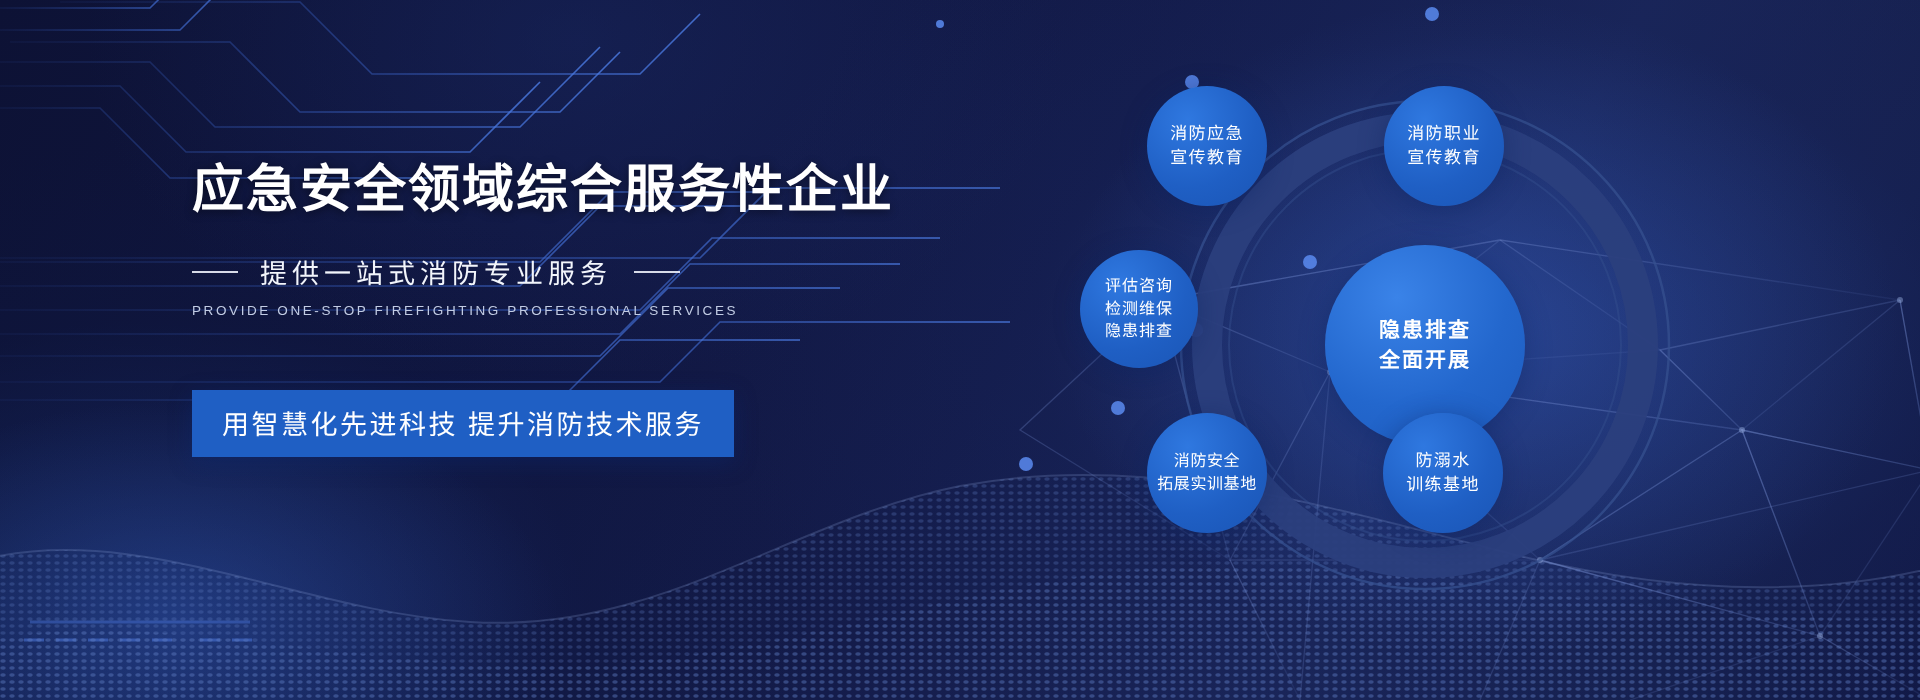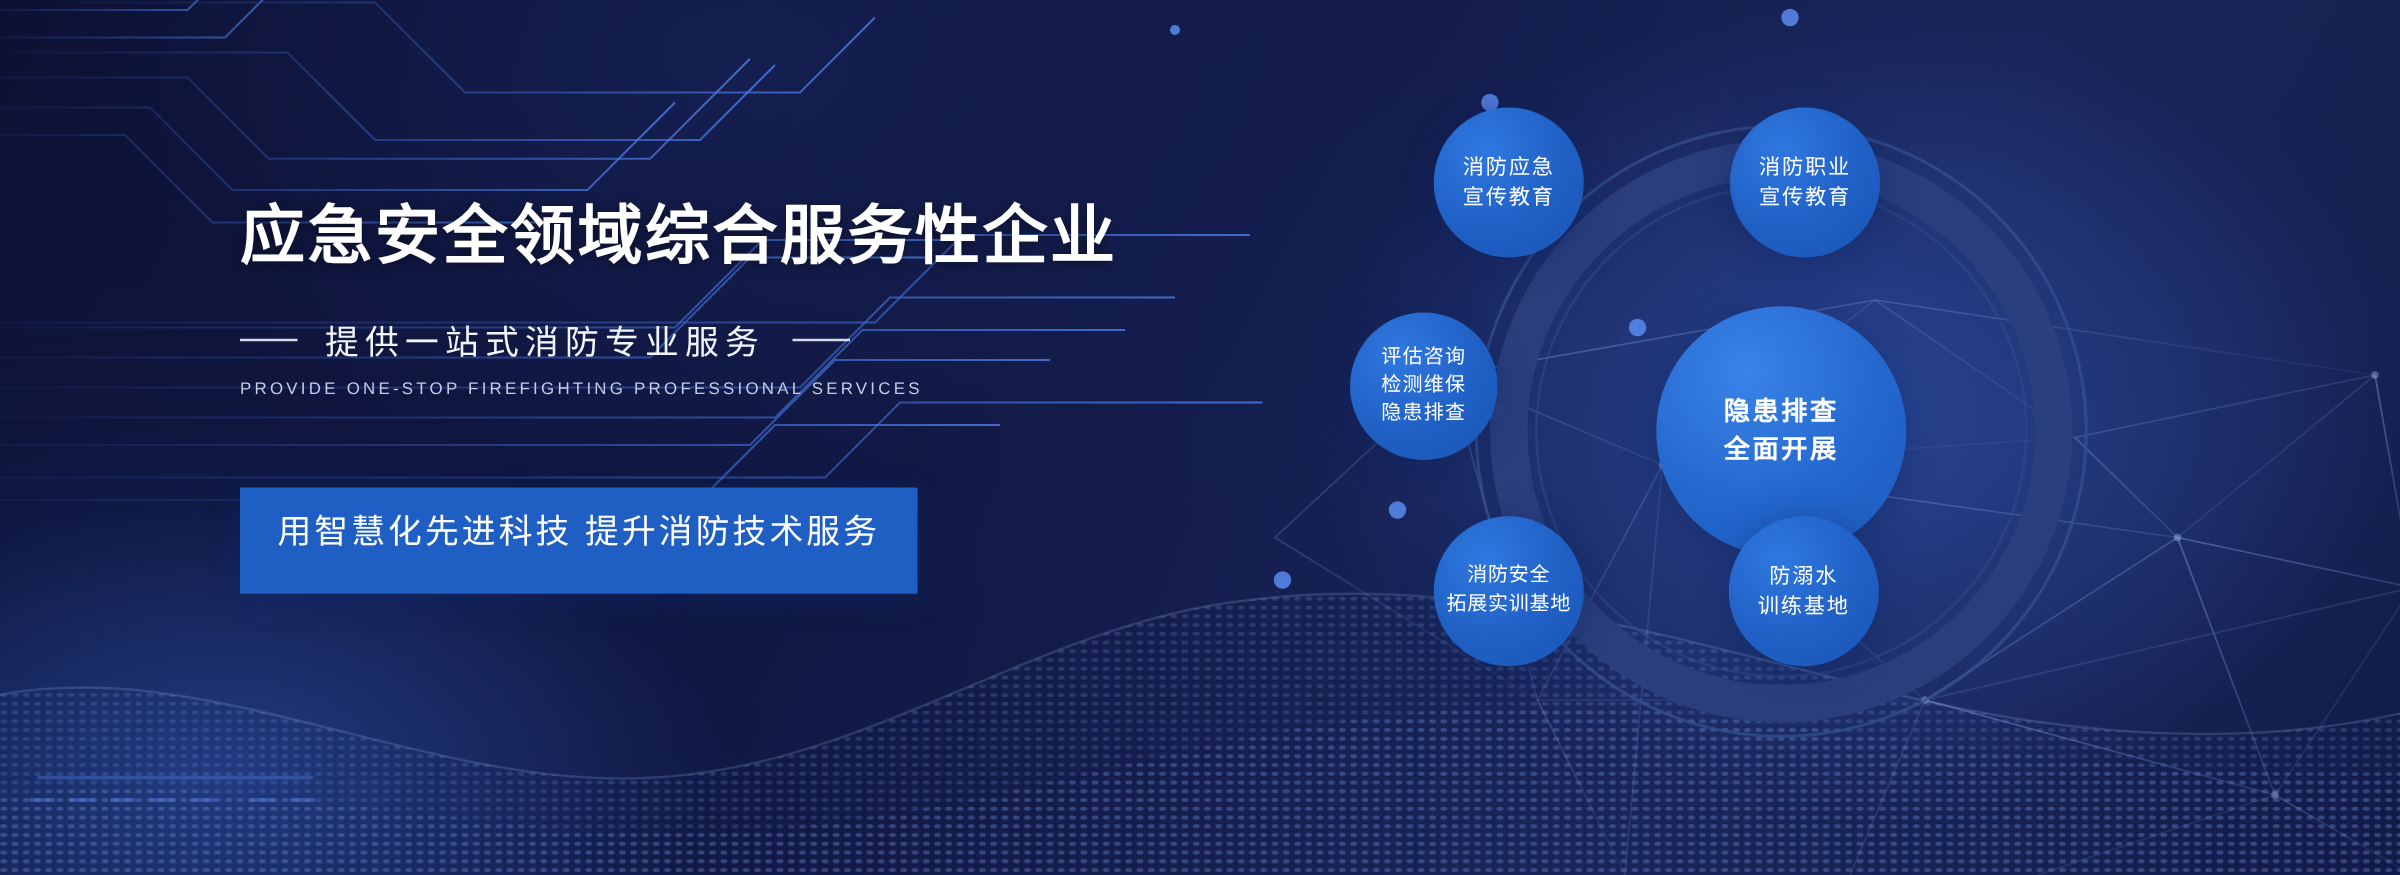--- a/index.html
+++ b/index.html
@@ -33,21 +33,21 @@
   .subhead{
     font-size:27px;font-weight:400;color:#f2f5fb;letter-spacing:5px;white-space:nowrap;
   }
   .eng{
     margin-top:12px;font-size:13.5px;letter-spacing:2.6px;color:#c2cce4;
     font-weight:400;white-space:nowrap;
   }
   .cta{
     margin-top:72px;display:inline-flex;align-items:center;justify-content:center;
     background:#1f5fc4;
-    padding:13px 30px 33px;
+    padding:13px 30px 15px;
     color:#ffffff;font-size:27px;font-weight:400;letter-spacing:2.5px;
     white-space:nowrap;border:none;cursor:pointer;
     box-shadow:0 6px 22px rgba(10,40,110,.45);
   }
 
   
   .diagram{position:absolute;left:1120px;top:60px;width:700px;height:580px;}
   .diagram .ring-svg{position:absolute;inset:0;}
   .bubble{
     position:absolute;border-radius:50%;

